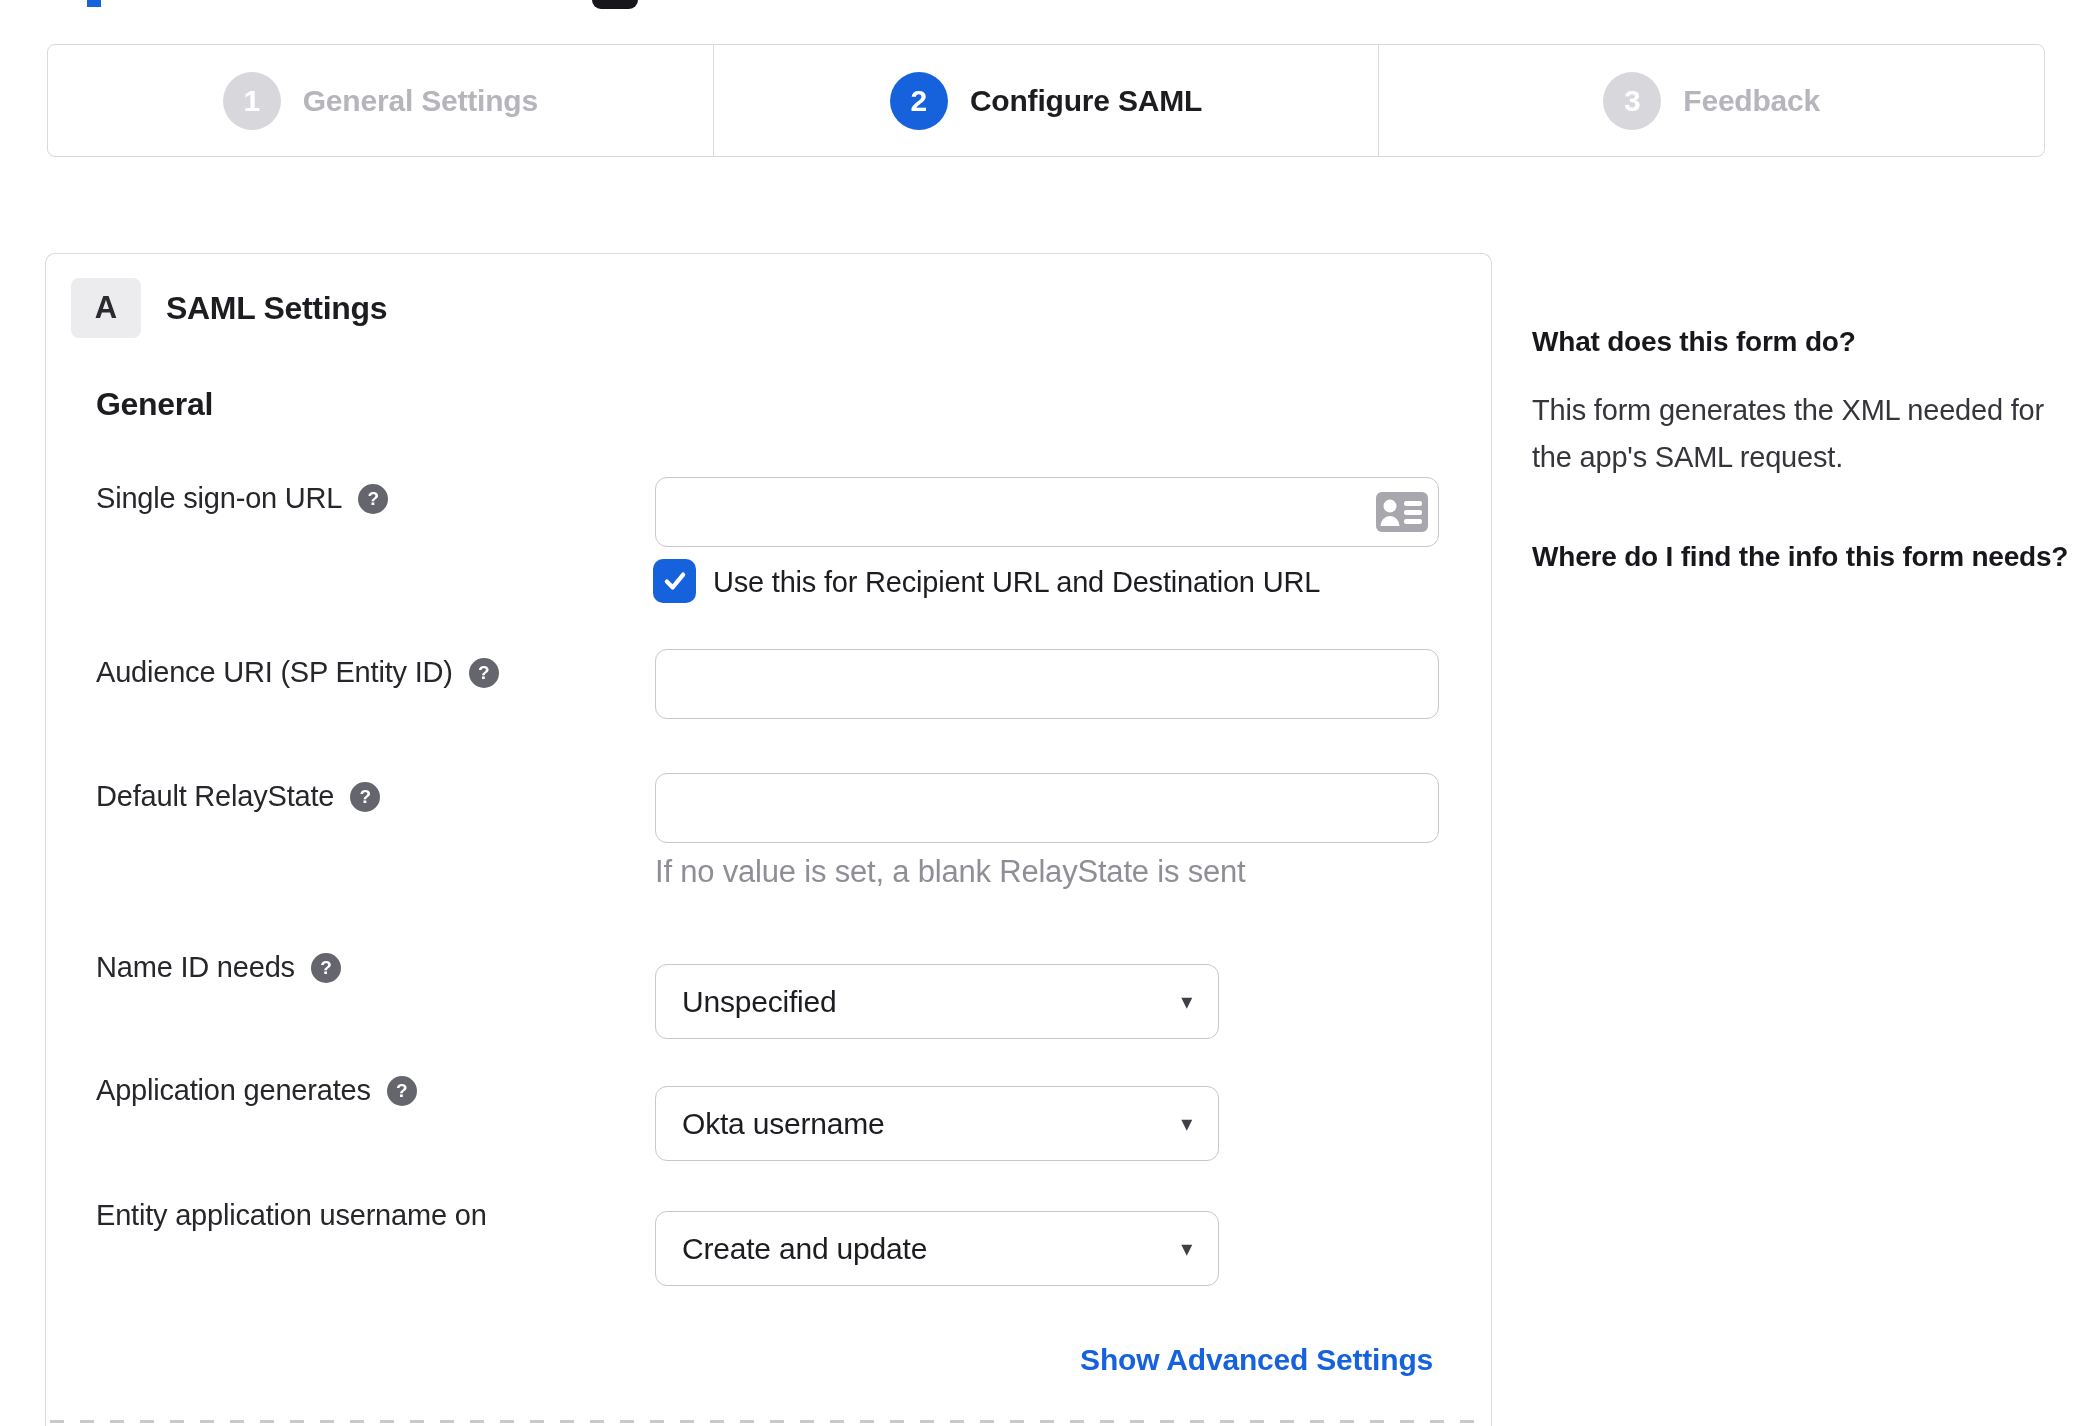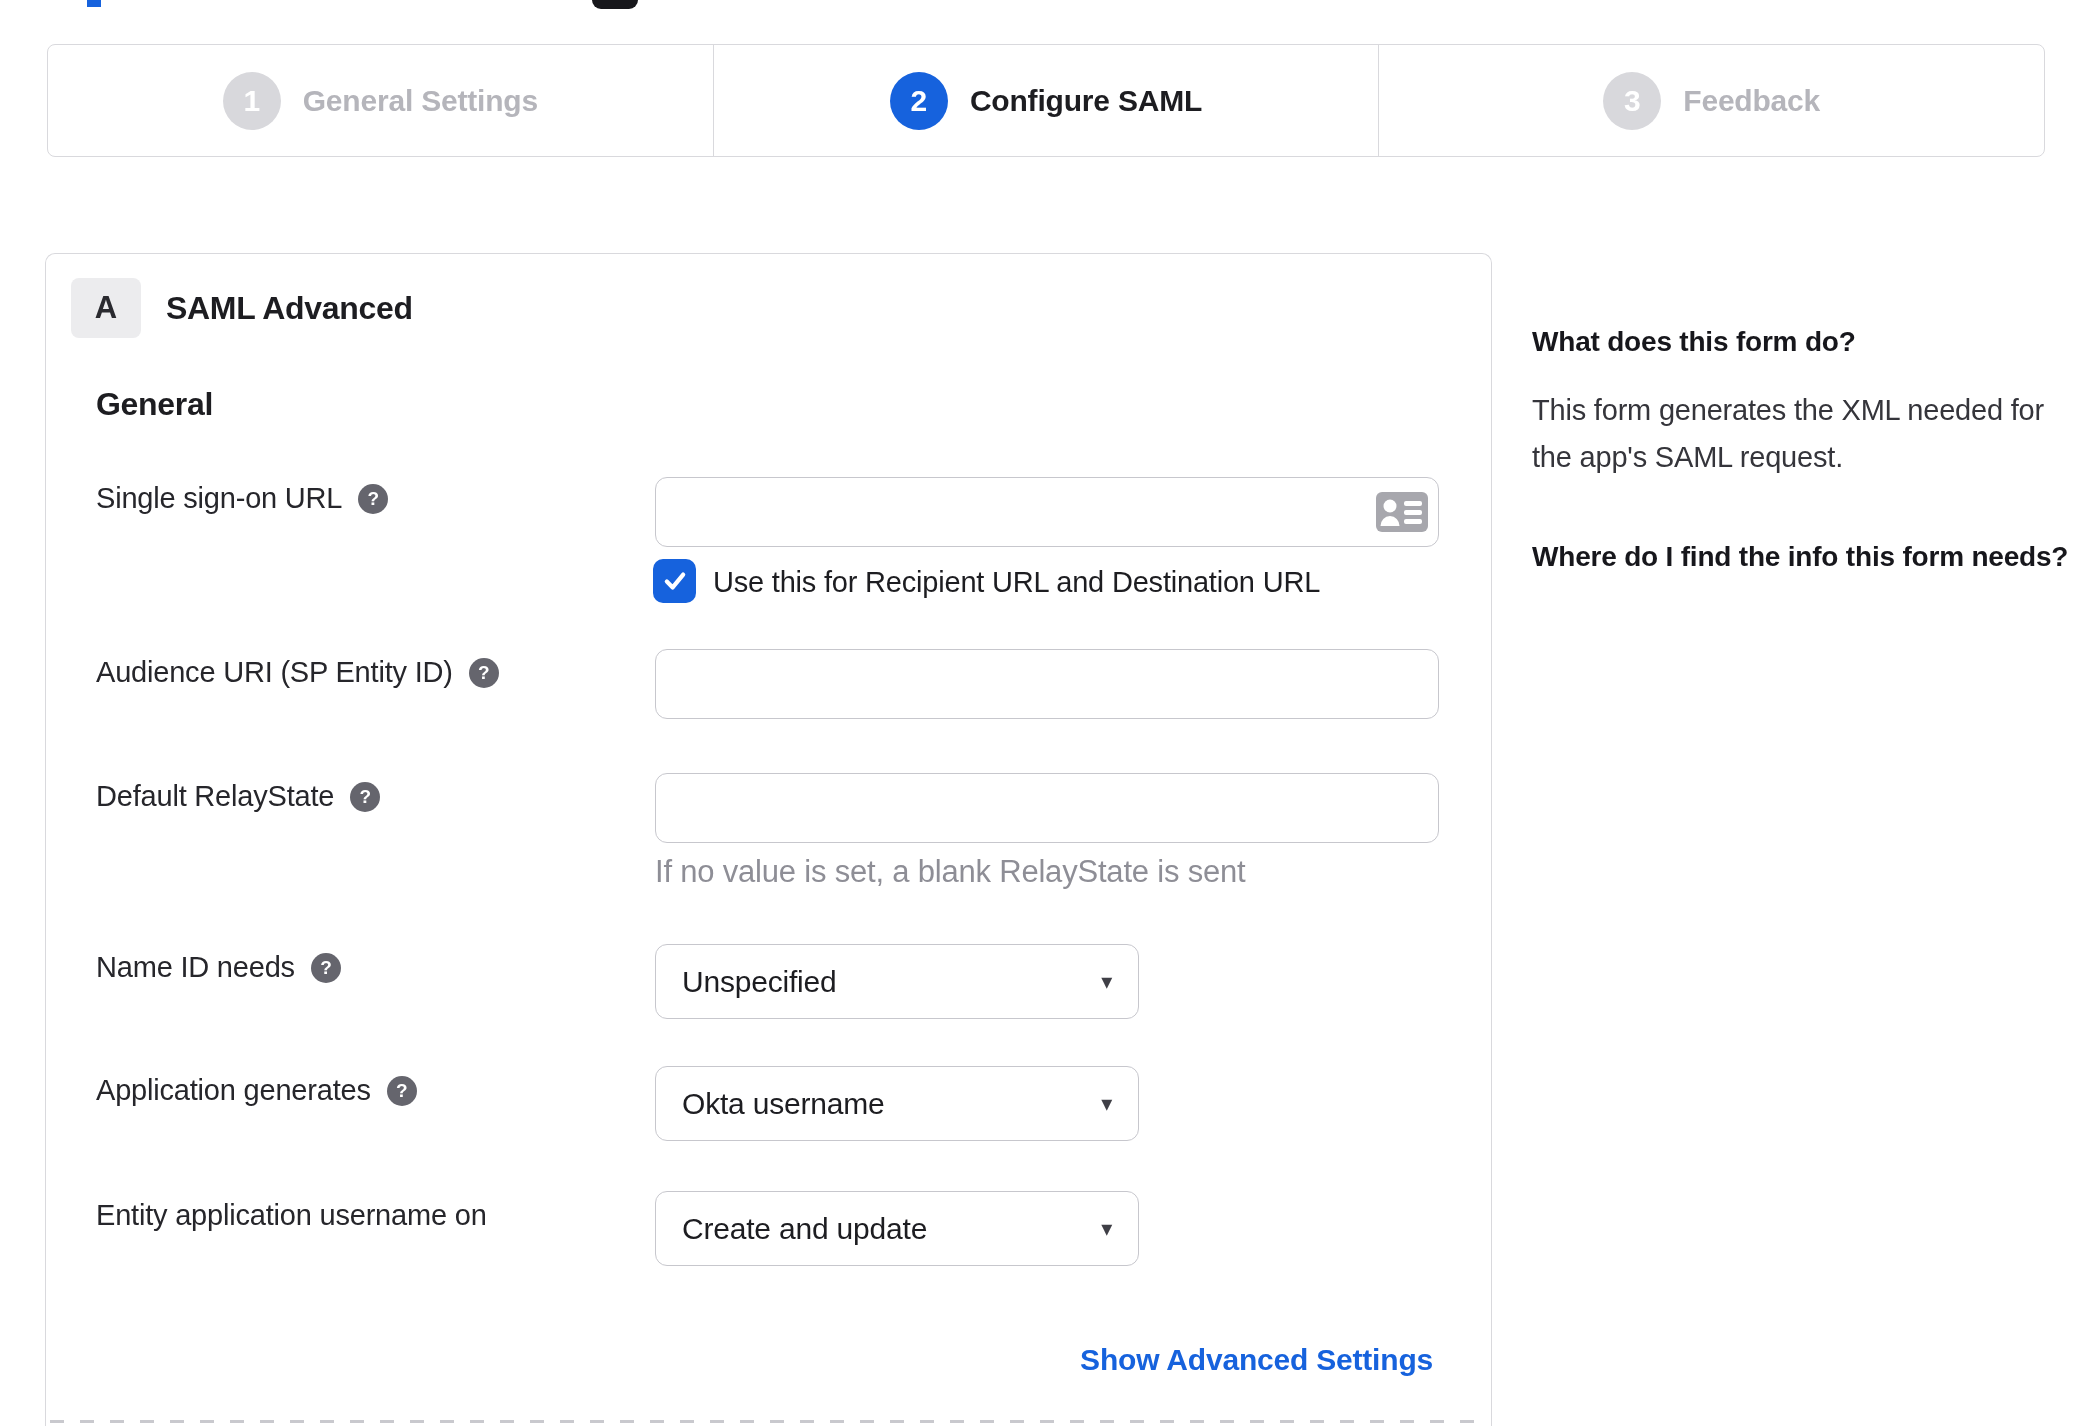--- a/index.html
+++ b/index.html
@@ -45,23 +45,23 @@
     border-radius: 12px; font-size: 29px; padding: 0 70px 0 24px; color: #1d1d21;
     font-family: "Liberation Sans", sans-serif; outline: none; background: #fff; }
   .input-icon { width: 52px; height: 40px; }
 
   .checkbox { left: 607px; top: 305px; width: 43px; height: 44px; background: #1662dd;
     border-radius: 10px; display: flex; align-items: center; justify-content: center; cursor: pointer; }
   .checkbox-label { left: 667px; top: 312px; font-size: 29px; color: #1d1d21; letter-spacing: -0.2px; }
 
   .hint { left: 609px; top: 600px; font-size: 31px; color: #8e8e96; letter-spacing: -0.2px; }
 
-  .select { left: 609px; width: 484px; height: 75px; border: 1px solid #c7c7cd;
+  .select { left: 609px; width: 564px; height: 75px; border: 1px solid #c7c7cd;
     border-radius: 12px; background: #fff; display: flex; align-items: center;
-    padding: 16px 26px; font-size: 30px; color: #1d1d21; cursor: pointer; letter-spacing: -0.2px; }
+    padding: 16px 26px; font-size: 30px; color: #1d1d21; cursor: pointer; letter-spacing: -0.2px; margin-top: 20px; }
   .select .caret { margin-left: auto; font-size: 22px; color: #3f3f46; }
 
   .advanced-link { right: 58px; top: 1089px; font-size: 30px; font-weight: bold;
     color: #1662dd; letter-spacing: -0.2px; cursor: pointer; text-decoration: none; }
 
   .dashed-divider { left: 4px; right: 4px; top: 1166px; height: 3px;
     background: repeating-linear-gradient(90deg, #c9c9ce 0 14px, transparent 14px 30px); }
 
   
   .help-panel { left: 1532px; top: 322px; width: 548px; }
@@ -89,21 +89,21 @@
   </div>
   <div class="step inactive">
     <span class="step-circle">3</span>
     <span class="step-label">Feedback</span>
   </div>
 </div>
 
 <div class="abs card">
 
   <div class="abs badge-a">A</div>
-  <div class="abs card-title">SAML Advanced</div>
+  <div class="abs card-title">SAML Settings</div>
   <div class="abs section-heading">General</div>
 
   <div class="abs field-label" style="top:228px">
     <span>Single sign-on URL</span>
     <span class="help-icon">?</span>
   </div>
   <input class="abs text-input" style="top: 223px;" type="text" value="">
   <svg class="abs input-icon" style="left:1330px; top:238px" viewBox="0 0 52 40">
     <rect x="0" y="0" width="52" height="40" rx="6" fill="#a7a7ad"></rect>
     <circle cx="14" cy="14" r="6.5" fill="#ffffff"></circle>

